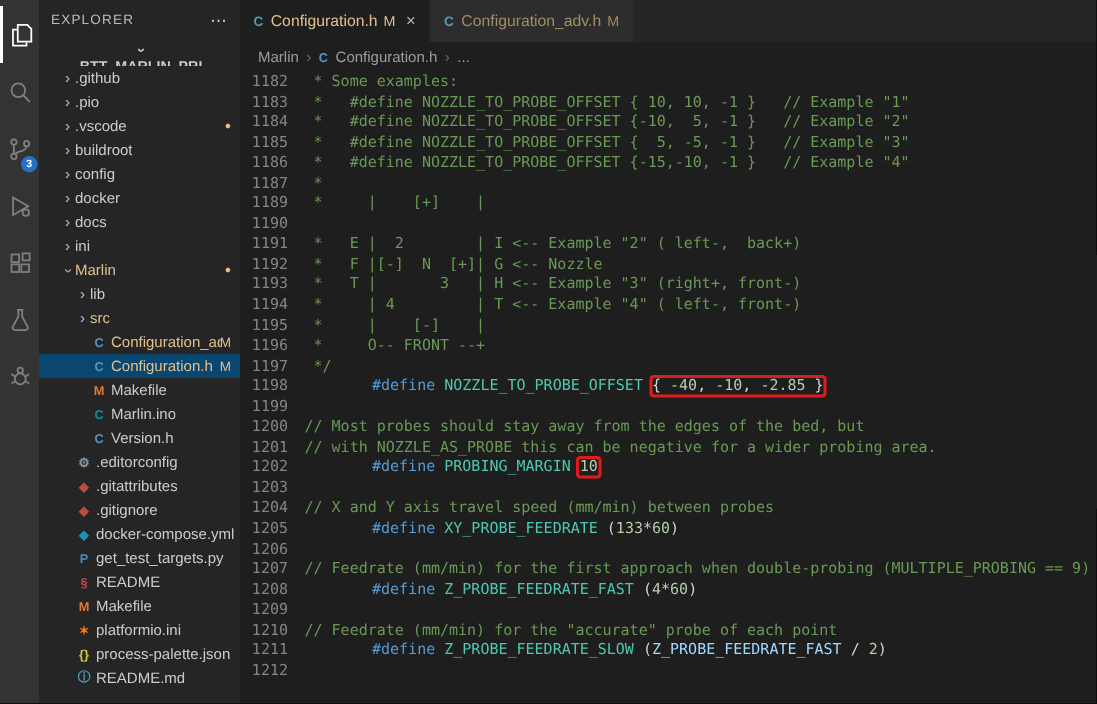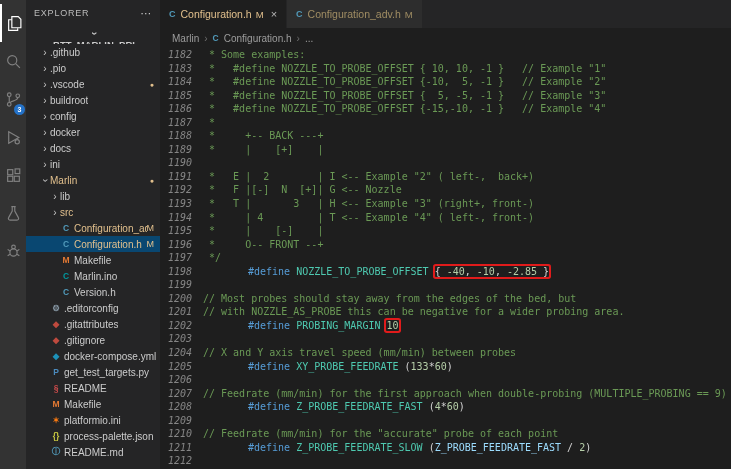--- a/index.html
+++ b/index.html
@@ -41,21 +41,21 @@
   .tab .close{color:#b8b8b8;margin-left:3px;font-size:11px;}
   .crumbs{height:20px;display:flex;align-items:center;gap:5px;padding:0 12px;
     font-size:10px;color:#9d9d9d;flex-shrink:0;}
   .bsep{color:#6e6e6e;}
   .bitem{cursor:pointer;}
   .crumbs .ficon{width:auto;margin:0;font-size:8.5px;}
   
   .code{flex:1;overflow:hidden;font-family:"DejaVu Sans Mono",monospace;font-size:10px;
     line-height:13.55px;cursor:text;}
   .code-line{display:flex;white-space:pre;height:13.55px;}
-  .lineno{width:32px;text-align:right;padding-right:11px;color:#858585;flex-shrink:0;font-style:italic;}
+  .lineno{width:32px;text-align:right;padding-right:11px;color:#858585;flex-shrink:0;}
   .ltext{white-space:pre;color:#d4d4d4;}
   .seg-c{color:#6a9955;}
   .seg-d{color:#569cd6;margin-left:45px;}
   .seg-n{color:#4ec9b0;}
   .seg-v{color:#b5cea8;}
   .seg-p{color:#d4d4d4;}
   .seg-r{color:#9cdcfe;}
   .redbox{box-shadow:0 0 0 2px #e01b1b;border-radius:1px;}
 </style>
 </head>
@@ -273,21 +273,20 @@
         <span class="bsep">›</span>
         <span class="bitem">...</span>
       </div>
     <div class="code">
         <div class="code-line"><span class="lineno">1182</span><span class="ltext"><span class="seg-c"> * Some examples:</span></span></div>
         <div class="code-line"><span class="lineno">1183</span><span class="ltext"><span class="seg-c"> *   #define NOZZLE_TO_PROBE_OFFSET { 10, 10, -1 }   // Example "1"</span></span></div>
         <div class="code-line"><span class="lineno">1184</span><span class="ltext"><span class="seg-c"> *   #define NOZZLE_TO_PROBE_OFFSET {-10,  5, -1 }   // Example "2"</span></span></div>
         <div class="code-line"><span class="lineno">1185</span><span class="ltext"><span class="seg-c"> *   #define NOZZLE_TO_PROBE_OFFSET {  5, -5, -1 }   // Example "3"</span></span></div>
         <div class="code-line"><span class="lineno">1186</span><span class="ltext"><span class="seg-c"> *   #define NOZZLE_TO_PROBE_OFFSET {-15,-10, -1 }   // Example "4"</span></span></div>
         <div class="code-line"><span class="lineno">1187</span><span class="ltext"><span class="seg-c"> *</span></span></div>
-        <div class="code-line"><span class="lineno">1188</span><span class="ltext"><span class="seg-c"> *     +-- BACK ---+</span></span></div>
         <div class="code-line"><span class="lineno">1189</span><span class="ltext"><span class="seg-c"> *     |    [+]    |</span></span></div>
         <div class="code-line"><span class="lineno">1190</span></div>
         <div class="code-line"><span class="lineno">1191</span><span class="ltext"><span class="seg-c"> *   E |  2        | I &lt;-- Example "2" ( left-,  back+)</span></span></div>
         <div class="code-line"><span class="lineno">1192</span><span class="ltext"><span class="seg-c"> *   F |[-]  N  [+]| G &lt;-- Nozzle</span></span></div>
         <div class="code-line"><span class="lineno">1193</span><span class="ltext"><span class="seg-c"> *   T |       3   | H &lt;-- Example "3" (right+, front-)</span></span></div>
         <div class="code-line"><span class="lineno">1194</span><span class="ltext"><span class="seg-c"> *     | 4         | T &lt;-- Example "4" ( left-, front-)</span></span></div>
         <div class="code-line"><span class="lineno">1195</span><span class="ltext"><span class="seg-c"> *     |    [-]    |</span></span></div>
         <div class="code-line"><span class="lineno">1196</span><span class="ltext"><span class="seg-c"> *     O-- FRONT --+</span></span></div>
         <div class="code-line"><span class="lineno">1197</span><span class="ltext"><span class="seg-c"> */</span></span></div>
         <div class="code-line"><span class="lineno">1198</span><span class="ltext"><span class="seg-d">#define </span><span class="seg-n">NOZZLE_TO_PROBE_OFFSET </span><span class="redbox"><span class="seg-p">{ </span><span class="seg-v">-40</span><span class="seg-p">, </span><span class="seg-v">-10</span><span class="seg-p">, </span><span class="seg-v">-2.85</span><span class="seg-p"> }</span></span></span></div>

